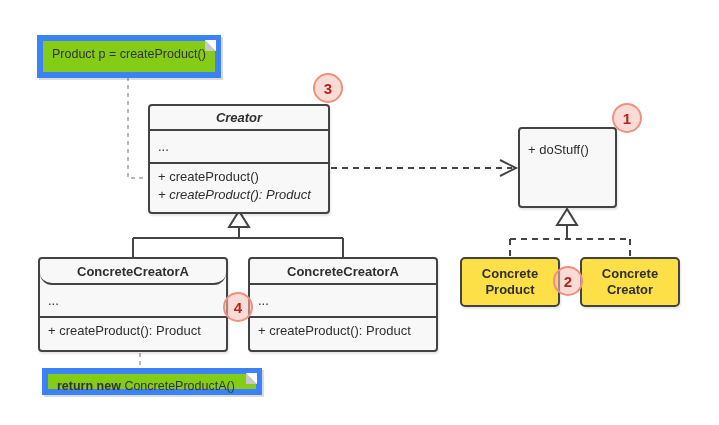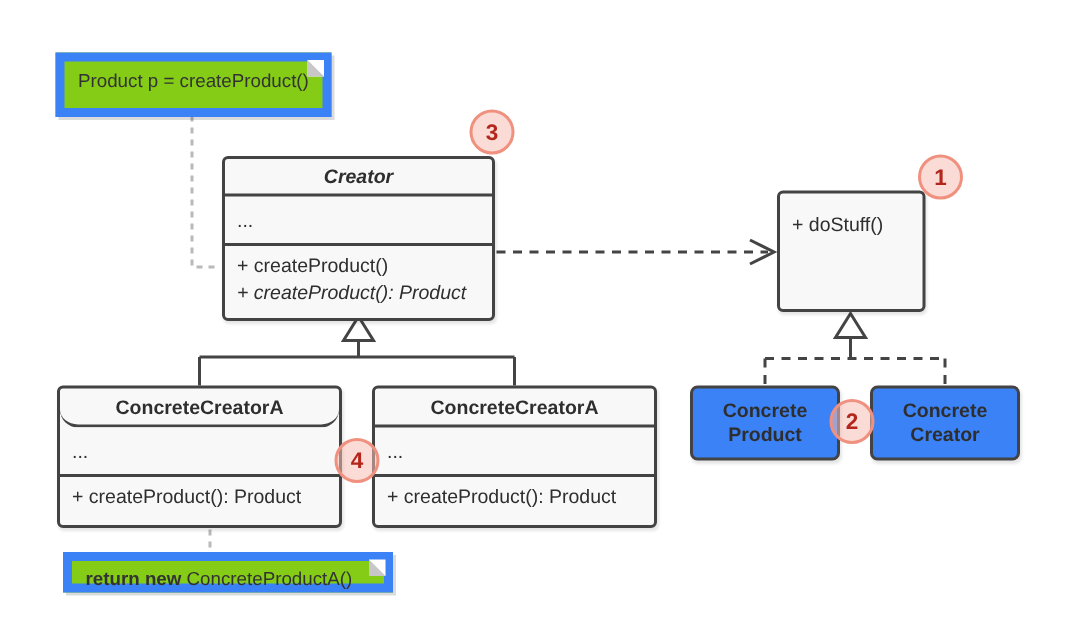--- a/index.html
+++ b/index.html
@@ -20,21 +20,21 @@
     font-weight:bold;border-bottom:2px solid #434343;
   }
   .klass .sect{border-bottom:2px solid #434343;display:flex;align-items:center;padding:0 8px;}
   .klass .meths{flex:1;padding:4px 8px 0;line-height:1.4;}
   .klass .meths div{white-space:nowrap;}
   .it{font-style:italic;}
   .stereo{font-weight:normal;font-size:12px;}
   .pname{font-size:13.5px;}
   .twoline{
     position:absolute;box-sizing:border-box;z-index:2;
-    background:#3b82f6;border:2px solid #434343;border-radius:5px;
+    background:#fde047;border:2px solid #434343;border-radius:5px;
     box-shadow:1px 2px 2px rgba(0,0,0,.10);
     display:flex;flex-direction:column;align-items:center;justify-content:center;
     font-weight:bold;font-size:13px;line-height:1.25;text-align:center;
   }
   
   .note{
     position:absolute;box-sizing:border-box;z-index:2;
     background:#84cc16;border:6px solid #3b82f6;
     box-shadow:2px 2px 0 rgba(0,0,0,.14);
     font-size:12.5px;line-height:1.5;color:#333;

